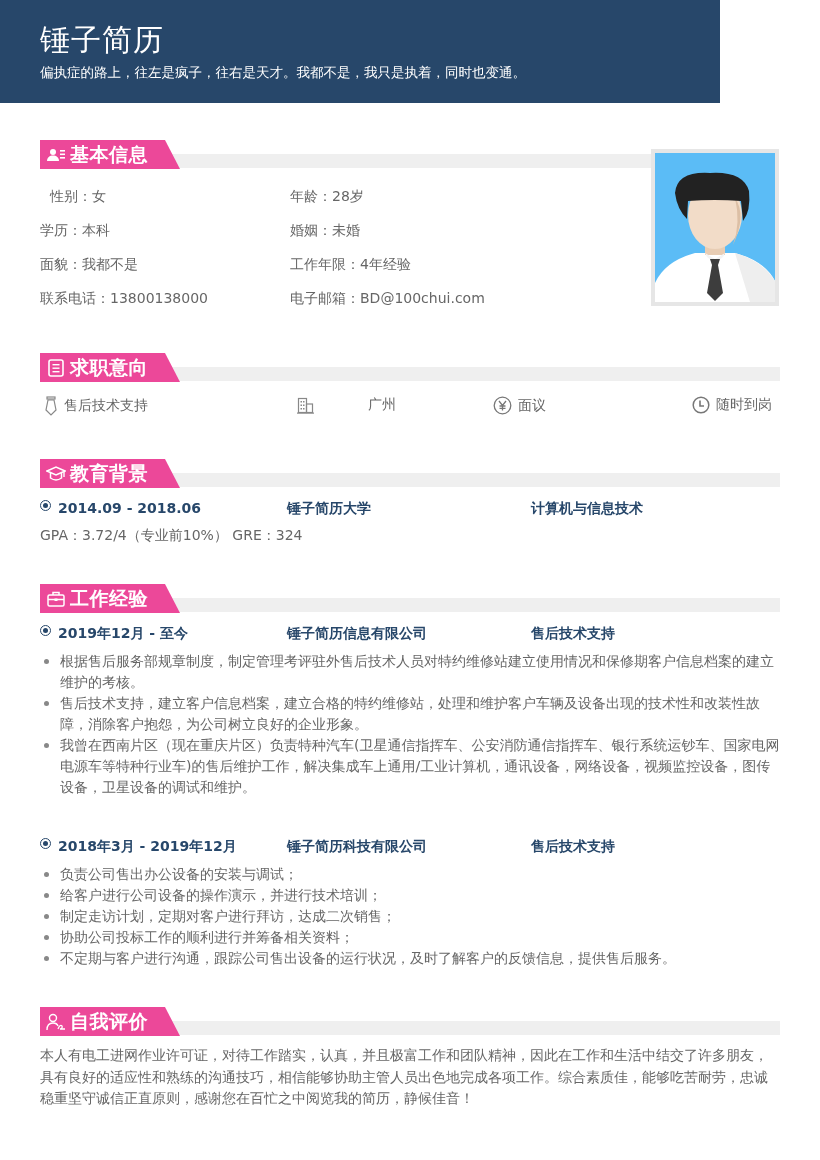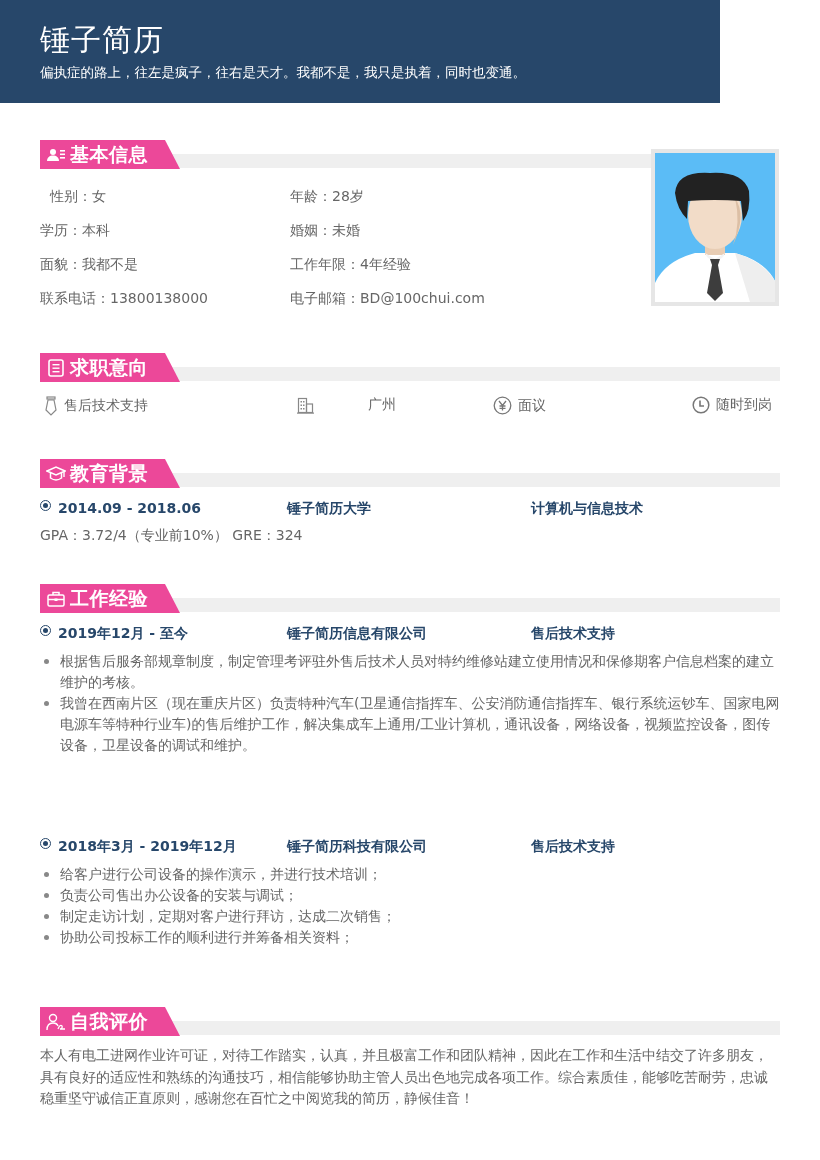--- a/index.html
+++ b/index.html
@@ -220,36 +220,38 @@
 <div class="entry-head" style="top:625px;">
   <div class="date">
       <span class="radio-dot"></span>
       <span>2019年12月 - 至今</span>
     </div>
   <div class="org">锤子简历信息有限公司</div>
   <div class="role">售后技术支持</div>
 </div>
 <ul class="bullets" style="top:651px;">
   <li>根据售后服务部规章制度，制定管理考评驻外售后技术人员对特约维修站建立使用情况和保修期客户信息档案的建立维护的考核。</li>
+  <li>售后技术支持，建立客户信息档案，建立合格的特约维修站，处理和维护客户车辆及设备出现的技术性和改装性故障，消除客户抱怨，为公司树立良好的企业形象。</li>
   <li>我曾在西南片区（现在重庆片区）负责特种汽车(卫星通信指挥车、公安消防通信指挥车、银行系统运钞车、国家电网电源车等特种行业车)的售后维护工作，解决集成车上通用/工业计算机，通讯设备，网络设备，视频监控设备，图传设备，卫星设备的调试和维护。</li>
 </ul>
 
 <div class="entry-head" style="top:838px;">
   <div class="date">
       <span class="radio-dot"></span>
       <span>2018年3月 - 2019年12月</span>
     </div>
   <div class="org">锤子简历科技有限公司</div>
   <div class="role">售后技术支持</div>
 </div>
 <ul class="bullets" style="top:864px;">
+  <li>负责公司售出办公设备的安装与调试；</li>
   <li>给客户进行公司设备的操作演示，并进行技术培训；</li>
-  <li>负责公司售出办公设备的安装与调试；</li>
   <li>制定走访计划，定期对客户进行拜访，达成二次销售；</li>
   <li>协助公司投标工作的顺利进行并筹备相关资料；</li>
+  <li>不定期与客户进行沟通，跟踪公司售出设备的运行状况，及时了解客户的反馈信息，提供售后服务。</li>
 </ul>
 
 <div class="section-head" style="top:1007px;">
   <div class="bar"></div>
   <div class="tab">
     <span class="icon">
       <svg width="20" height="18" viewBox="0 0 20 18">
           <circle cx="7" cy="5" r="3.5" fill="none" stroke="#fff" stroke-width="1.4"></circle>
           <path d="M1 17 Q1 10 7 10 Q11 10 12 13" fill="none" stroke="#fff" stroke-width="1.4"></path>
           <path d="M12 16 Q14 11 16 13 Q17 15 14 16 L19 16" fill="none" stroke="#fff" stroke-width="1.3"></path>

